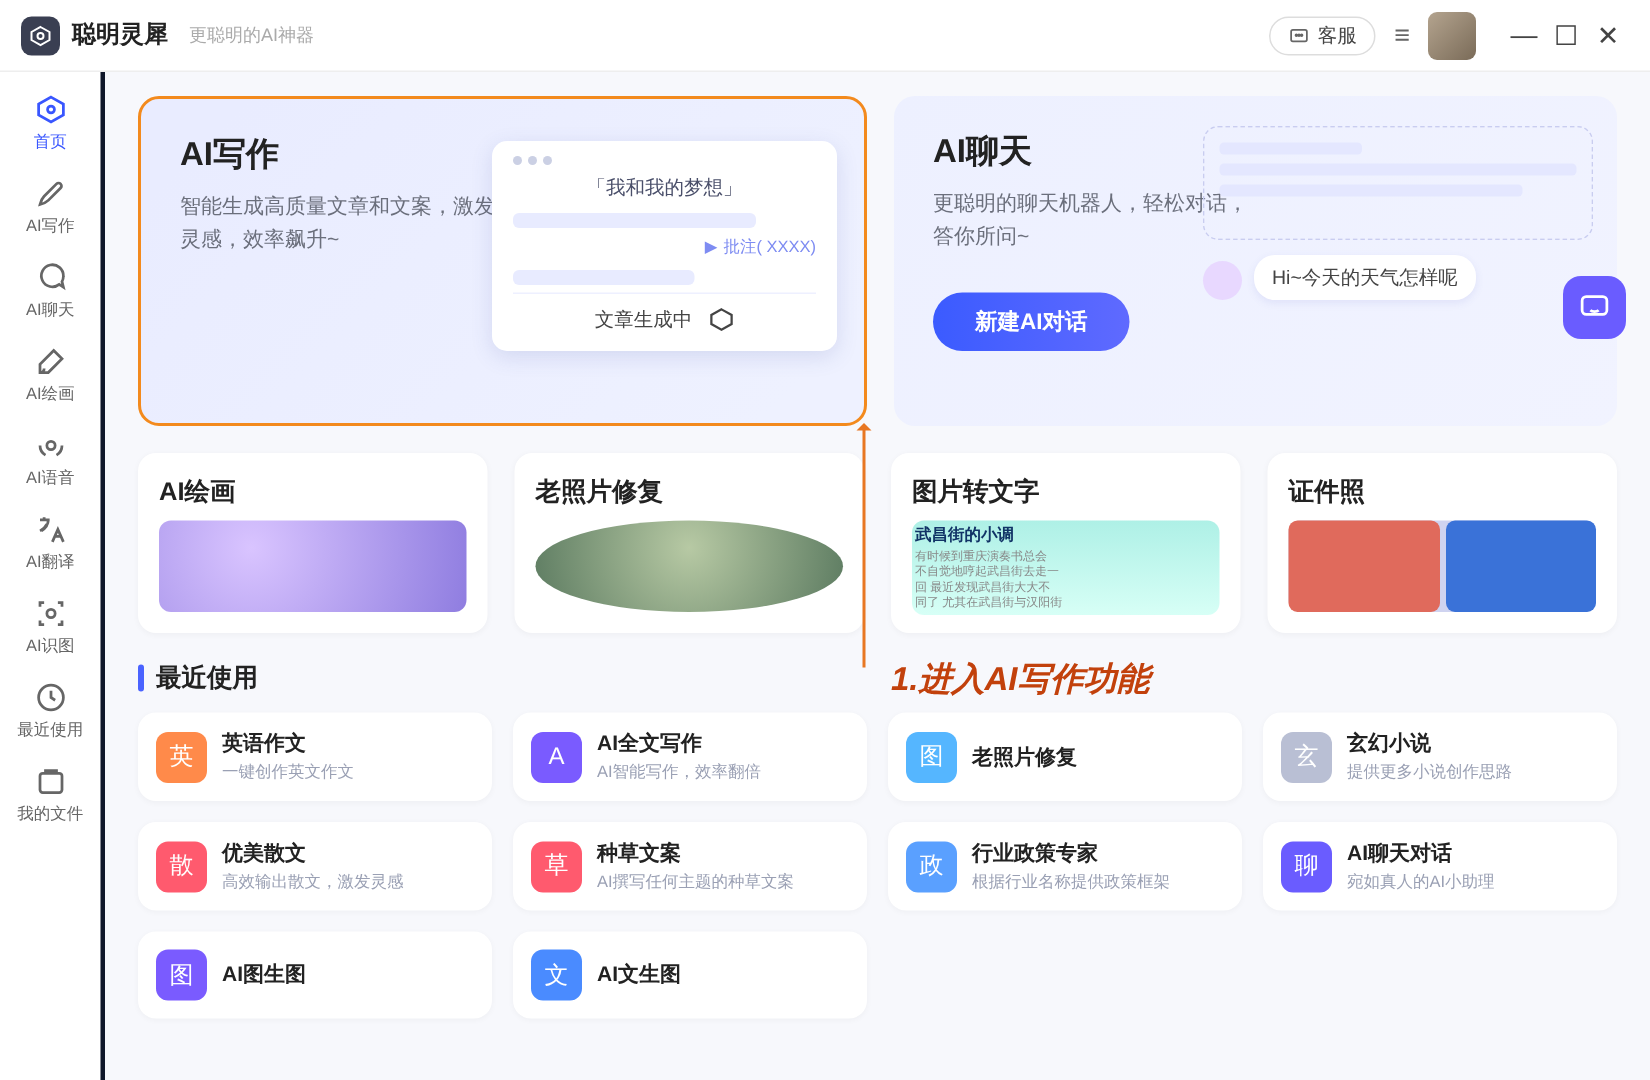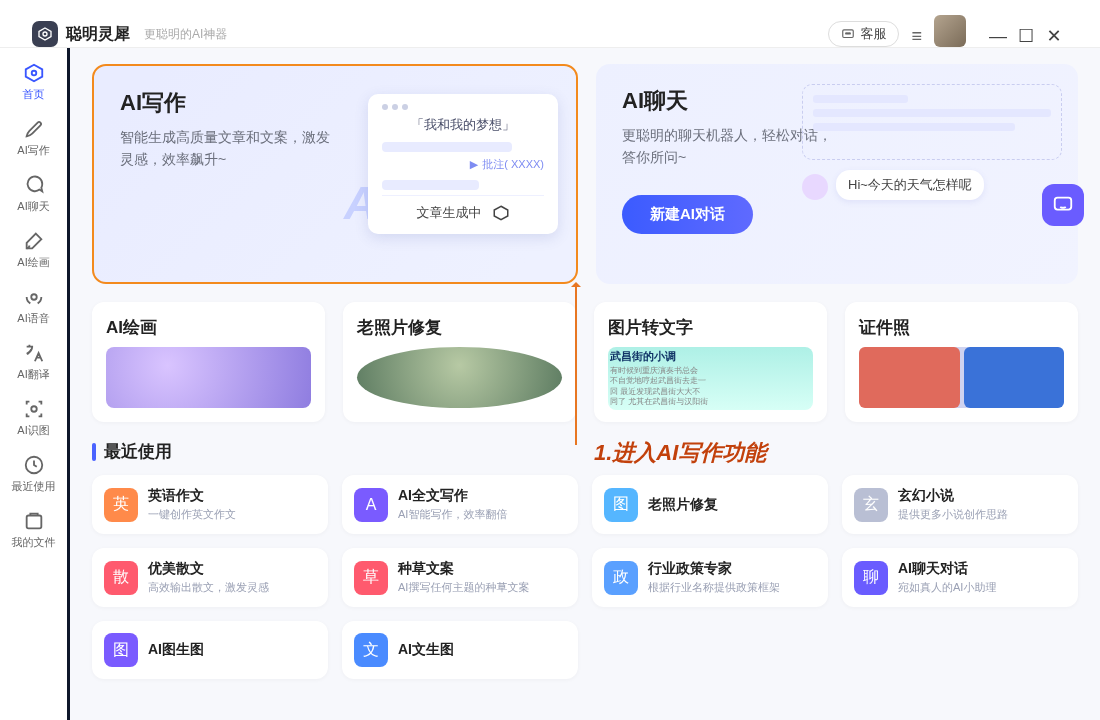--- a/index.html
+++ b/index.html
@@ -1,17 +1,17 @@
 <!DOCTYPE html>
 <html><head>
 <meta charset="utf-8">
 <style>
 * { margin:0; padding:0; box-sizing:border-box; font-family:"Microsoft YaHei","PingFang SC",sans-serif; }
 body { width:1100px; height:720px; background:#fff; overflow:hidden; position:relative; }
-.titlebar { height:48px; border-bottom:1px solid #eee; display:flex; align-items:flex-end; padding:0 32px; }
+.titlebar { height:48px; border-bottom:1px solid #eee; display:flex; align-items:center; padding:0 14px; }
 .logo-wrap { display:flex; align-items:center; gap:8px; }
 .logo-icon { width:26px; height:26px; background:#3a3f52; border-radius:7px; display:flex; align-items:center; justify-content:center; color:#fff; }
 .app-name { font-size:16px; font-weight:700; color:#222; }
 .app-sub { font-size:12px; color:#aaa; margin-left:6px; }
 .title-spacer { flex:1; }
 .cs-btn { display:flex; align-items:center; gap:5px; border:1px solid #ddd; border-radius:14px; padding:3px 12px; font-size:13px; color:#444; margin-right:12px; cursor:pointer; }
 .burger { font-size:18px; color:#666; margin-right:12px; cursor:pointer; }
 .avatar { width:32px; height:32px; border-radius:6px; background:linear-gradient(135deg,#b4a48f,#7a6b58); margin-right:18px; }
 .winbtn { width:28px; text-align:center; font-size:18px; color:#444; cursor:pointer; }
 .shell { display:flex; height:672px; }
@@ -20,21 +20,21 @@
 .sbitem.active { color:#3956ff; }
 .sbitem svg,.sbitem .sicon { width:22px; height:22px; }
 .main { flex:1; padding:16px 22px 0 22px; background:#f7f8fc; overflow:hidden; }
 .hero-row { display:flex; gap:18px; height:220px; }
 .hero-card { flex:1; border-radius:14px; padding:22px 22px 18px 26px; position:relative; }
 .hero-write { background:linear-gradient(135deg,#e9ecff 10%,#eef1ff 90%); border:2px solid #f38a1d; }
 .hero-chat  { background:linear-gradient(135deg,#edf0ff,#f1f3ff); }
 .hero-title { font-size:22px; font-weight:800; color:#222; }
 .hero-desc { font-size:14px; color:#6b6f7c; margin-top:8px; line-height:1.6; max-width:210px; }
 .hero-btn { margin-top:26px; display:inline-block; background:linear-gradient(90deg,#3b5bff,#5f6aff); color:#fff; font-size:15px; font-weight:700; padding:10px 28px; border-radius:24px; cursor:pointer; }
-.write-preview { position:absolute; right:18px; top:28px; width:190px; background:#fff; border-radius:10px; padding:10px 14px 12px; box-shadow:0 4px 14px rgba(70,80,160,.15); }
+.write-preview { position:absolute; right:18px; top:28px; width:230px; background:#fff; border-radius:10px; padding:10px 14px 12px; box-shadow:0 4px 14px rgba(70,80,160,.15); }
 .wp-dots { display:flex; gap:4px; margin-bottom:6px;} .wp-dots span{width:6px;height:6px;border-radius:50%;background:#cbd0e4;}
 .wp-quote { font-size:13px; color:#4a4f6a; text-align:center; margin:4px 0 8px; }
 .wp-line { height:10px; background:#e8ebff; border-radius:4px; margin:5px 0; }
 .wp-note { font-size:11px; color:#7e8cf2; display:flex; align-items:center; gap:4px; margin:4px 0 8px; justify-content:flex-end;}
 .wp-status { font-size:13px; color:#444; display:flex; align-items:center; justify-content:center; gap:10px; border-top:1px solid #eef0ff; padding-top:8px;}
 .ai-ghost { position:absolute; left:250px; top:110px; font-size:46px; font-weight:800; color:rgba(90,120,255,.25); font-style:italic;}
 .chat-preview { position:absolute; right:16px; top:20px; width:260px; }
 .chat-preview .browser { height:76px; border:1px dashed #c9cdf0; border-radius:10px; padding:10px; display:flex; flex-direction:column; gap:6px;}
 .chat-preview .bar { height:8px; background:#e4e7ff; border-radius:3px;}
 .bubble { display:flex; align-items:flex-end; gap:8px; margin-top:10px;}

